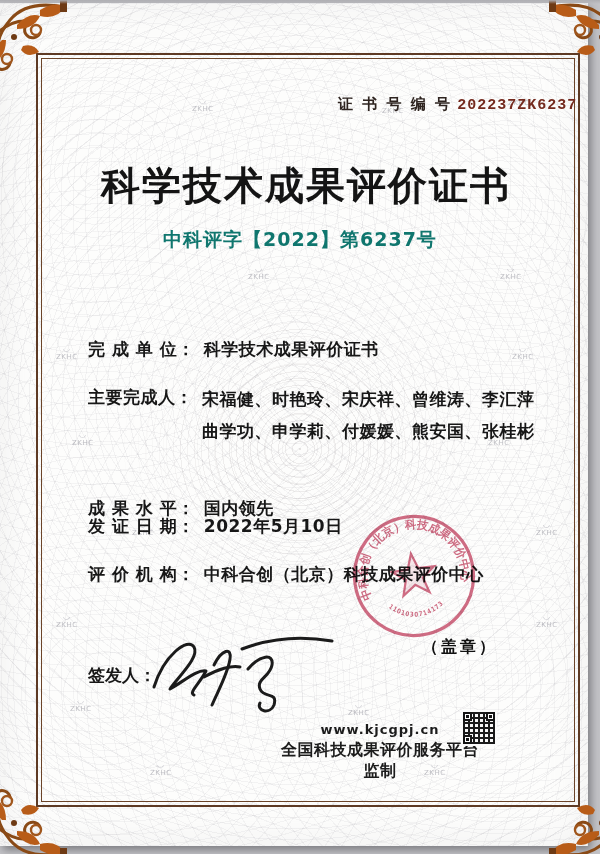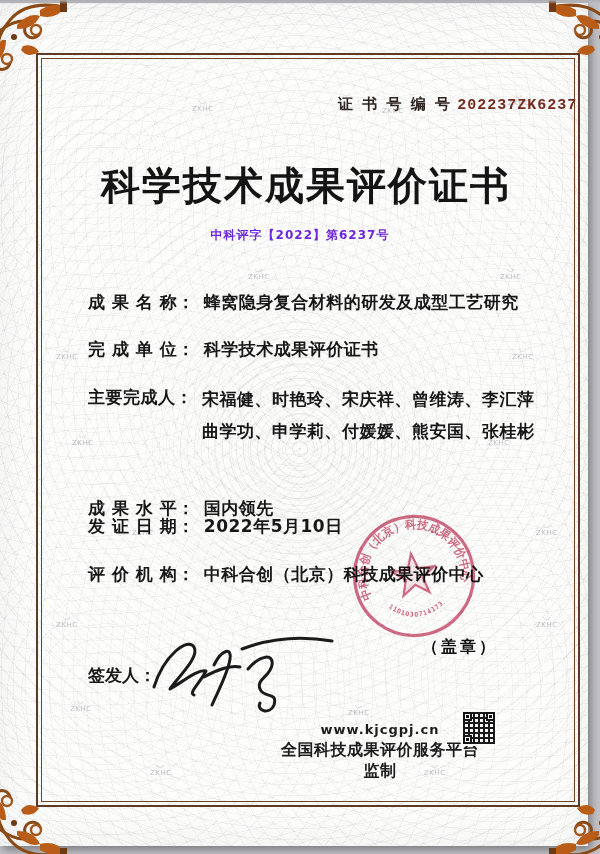--- a/index.html
+++ b/index.html
@@ -57,21 +57,21 @@
   }
   .cert-no .label{letter-spacing:2px;}
   .cert-no .num{color:#742a1e;letter-spacing:1px;font-family:Liberation Mono, monospace;font-size:15px;}
 
   .title{
     position:absolute;left:6px;top:156px;width:600px;text-align:center;
     font-size:39px;font-weight:900;color:#141414;letter-spacing:2px;
   }
   .doc-no{
     position:absolute;left:0;top:224px;width:600px;text-align:center;
-    font-size:12px;font-weight:600;color:#6d28d9;letter-spacing:1px;
+    font-size:19px;font-weight:600;color:#0f766e;letter-spacing:1px;
   }
 
   .row{position:absolute;left:88px;right:50px;color:#171717;}
   .row .label{font-size:17px;font-weight:bold;letter-spacing:.5px;display:inline-block;vertical-align:top;white-space:pre;}
   .row .value{font-size:17px;font-weight:600;display:inline-block;vertical-align:top;margin-left:4px;letter-spacing:.5px;}
   .row .value-lines{display:inline-block;vertical-align:top;margin-left:4px;}
   .row .value-lines div{font-size:17px;font-weight:600;letter-spacing:.5px;line-height:37px;margin-top:-5px;}
   .r1{top:288px;} .r2{top:335px;} .r3{top:383px;} .r4{top:446px;margin-top:48px;} .r5{top:512px;} .r6{top:560px;}
 
   .seal{position:absolute;left:351px;top:510px;width:126px;height:126px;opacity:.85;mix-blend-mode:multiply;}
@@ -224,24 +224,20 @@
   </div>
 
   <div class="cert-no">
     <span class="label">证 书 号 编 号</span>
     <span class="num">202237ZK6237</span>
   </div>
 
   <div class="title">科学技术成果评价证书</div>
   <div class="doc-no">中科评字【2022】第6237号</div>
 
-  <div class="row r1">
-    <span class="label">成 果 名 称：</span>
-    <span class="value">蜂窝隐身复合材料的研发及成型工艺研究</span>
-  </div>
   <div class="row r2">
     <span class="label">完 成 单 位：</span>
     <span class="value">科学技术成果评价证书</span>
   </div>
   <div class="row r3">
     <span class="label">主要完成人：</span>
     <span class="value-lines">
       <div>宋福健、时艳玲、宋庆祥、曾维涛、李汇萍</div>
       <div>曲学功、申学莉、付媛媛、熊安国、张桂彬</div>
     </span>

